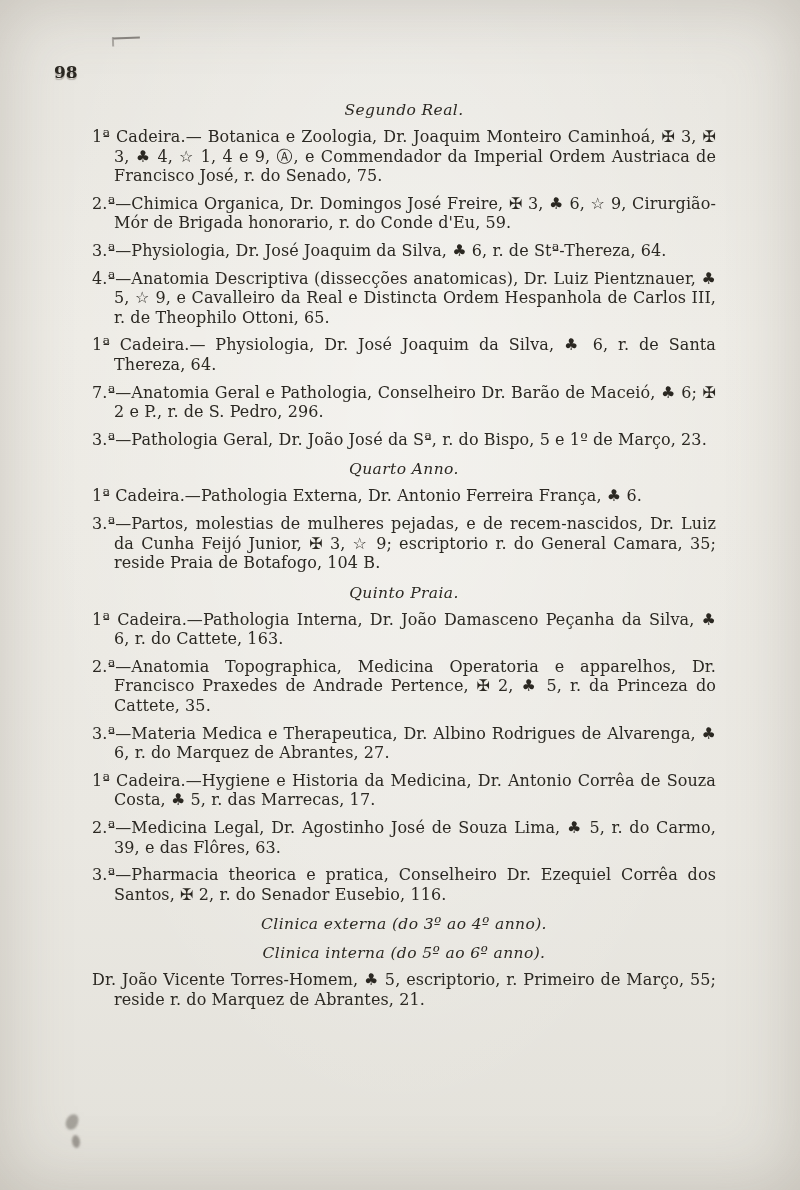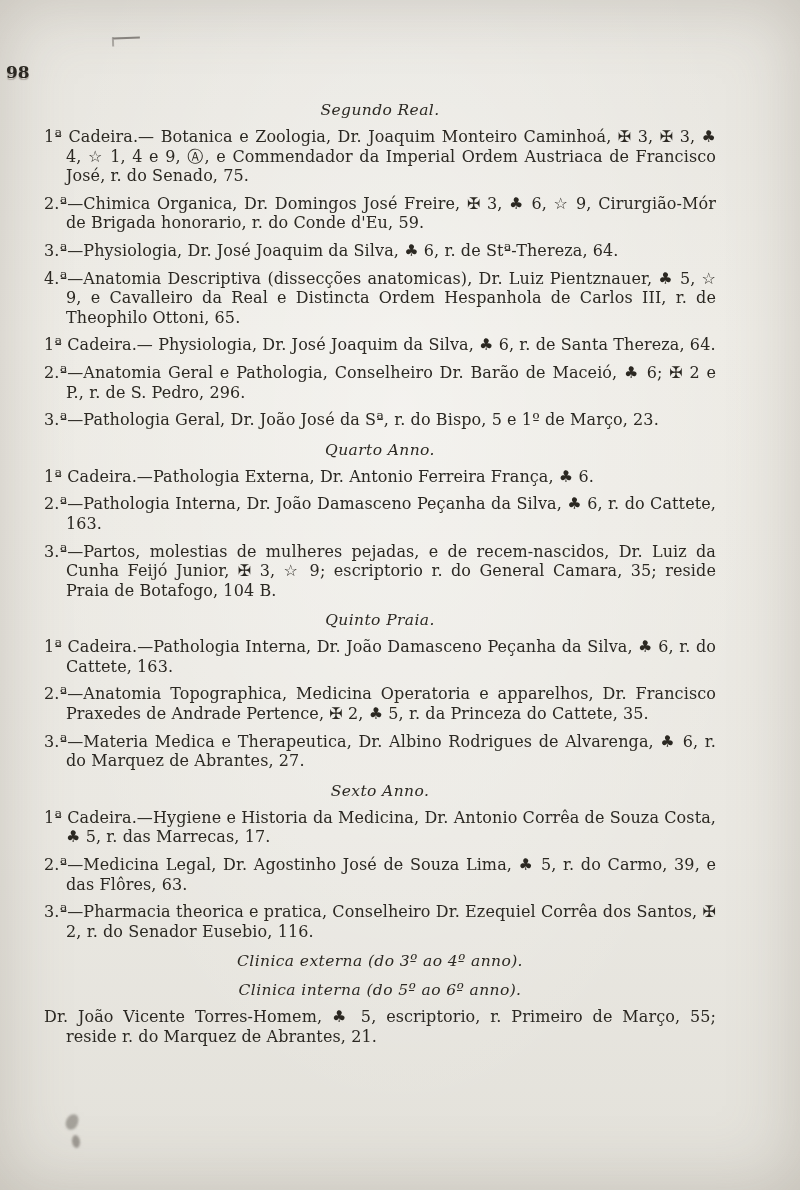--- a/index.html
+++ b/index.html
@@ -7,21 +7,21 @@
     width: 800px; height: 1190px;
     font-family: "DejaVu Serif", "Liberation Serif", serif;
     color: #2b2822;
     background-color: #eae8e2;
   }
   .page {
     position: relative;
     width: 800px; height: 1190px;
     overflow: hidden;
     box-sizing: border-box;
-    padding: 64px 76px 0 36px;
+    padding: 64px 76px 0 84px;
     background:
       radial-gradient(ellipse at 50% 35%, rgba(255,255,255,0.38), rgba(255,255,255,0) 65%),
       linear-gradient(180deg, #e7e5df 0%, #edebe5 28%, #eae8e2 70%, #e3e1da 100%);
     box-shadow: inset 0 0 70px rgba(115,105,90,0.28);
   }
   .header { position: relative; height: 26px; margin-bottom: 4px; }
   .pagenum {
     position: absolute; left: -30px; top: -2px;
     font-size: 17px; font-weight: bold;
     text-shadow: 0 2px 1px rgba(80,70,60,0.35);
@@ -83,40 +83,38 @@
   <section>
     <h2 class="sec-heading">Segundo Real.</h2>
     <p class="entry">1ª Cadeira.— Botanica e Zoologia, Dr. Joaquim Monteiro Caminhoá, ✠ 3, ✠ 3, ♣ 4, ☆ 1, 4 e 9, Ⓐ, e Commendador da Imperial Ordem Austriaca de Francisco José, r. do Senado, 75.</p>
     <p class="entry">2.ª—Chimica Organica, Dr. Domingos José Freire, ✠ 3, ♣ 6, ☆ 9, Cirurgião-Mór de Brigada honorario, r. do Conde d'Eu, 59.</p>
     <p class="entry">3.ª—Physiologia, Dr. José Joaquim da Silva, ♣ 6, r. de Stª-Thereza, 64.</p>
     <p class="entry">4.ª—Anatomia Descriptiva (dissecções anatomicas), Dr. Luiz Pientznauer, ♣ 5, ☆ 9, e Cavalleiro da Real e Distincta Ordem Hespanhola de Carlos III, r. de Theophilo Ottoni, 65.</p>
   </section>
 
   <section>
     <p class="entry">1ª Cadeira.— Physiologia, Dr. José Joaquim da Silva, ♣ 6, r. de Santa Thereza, 64.</p>
-    <p class="entry">2.ª—Anatomia Geral e Pathologia, Conselheiro Dr. Barão de Maceió, ♣ 6; ✠ 2 e P., r. de S. Pedro, 296.</p>
+    <p class="entry">7.ª—Anatomia Geral e Pathologia, Conselheiro Dr. Barão de Maceió, ♣ 6; ✠ 2 e P., r. de S. Pedro, 296.</p>
     <p class="entry">3.ª—Pathologia Geral, Dr. João José da Sª, r. do Bispo, 5 e 1º de Março, 23.</p>
   </section>
 
   <section>
     <h2 class="sec-heading">Quarto Anno.</h2>
     <p class="entry">1ª Cadeira.—Pathologia Externa, Dr. Antonio Ferreira França, ♣ 6.</p>
-    <p class="entry">2.ª—Pathologia Interna, Dr. João Damasceno Peçanha da Silva, ♣ 6, r. do Cattete, 163.</p>
     <p class="entry">3.ª—Partos, molestias de mulheres pejadas, e de recem-nascidos, Dr. Luiz da Cunha Feijó Junior, ✠ 3, ☆ 9; escriptorio r. do General Camara, 35; reside Praia de Botafogo, 104 B.</p>
   </section>
 
   <section>
     <h2 class="sec-heading">Quinto Praia.</h2>
     <p class="entry">1ª Cadeira.—Pathologia Interna, Dr. João Damasceno Peçanha da Silva, ♣ 6, r. do Cattete, 163.</p>
     <p class="entry">2.ª—Anatomia Topographica, Medicina Operatoria e apparelhos, Dr. Francisco Praxedes de Andrade Pertence, ✠ 2, ♣ 5, r. da Princeza do Cattete, 35.</p>
     <p class="entry">3.ª—Materia Medica e Therapeutica, Dr. Albino Rodrigues de Alvarenga, ♣ 6, r. do Marquez de Abrantes, 27.</p>
   </section>
 
   <section>
-    <h2 class="sec-heading">Sexto Anno.</h2>
     <p class="entry">1ª Cadeira.—Hygiene e Historia da Medicina, Dr. Antonio Corrêa de Souza Costa, ♣ 5, r. das Marrecas, 17.</p>
     <p class="entry">2.ª—Medicina Legal, Dr. Agostinho José de Souza Lima, ♣ 5, r. do Carmo, 39, e das Flôres, 63.</p>
     <p class="entry">3.ª—Pharmacia theorica e pratica, Conselheiro Dr. Ezequiel Corrêa dos Santos, ✠ 2, r. do Senador Eusebio, 116.</p>
   </section>
 
   <section>
     <h2 class="sec-heading">Clinica externa (do 3º ao 4º anno).</h2>
   </section>
 
   <section>

